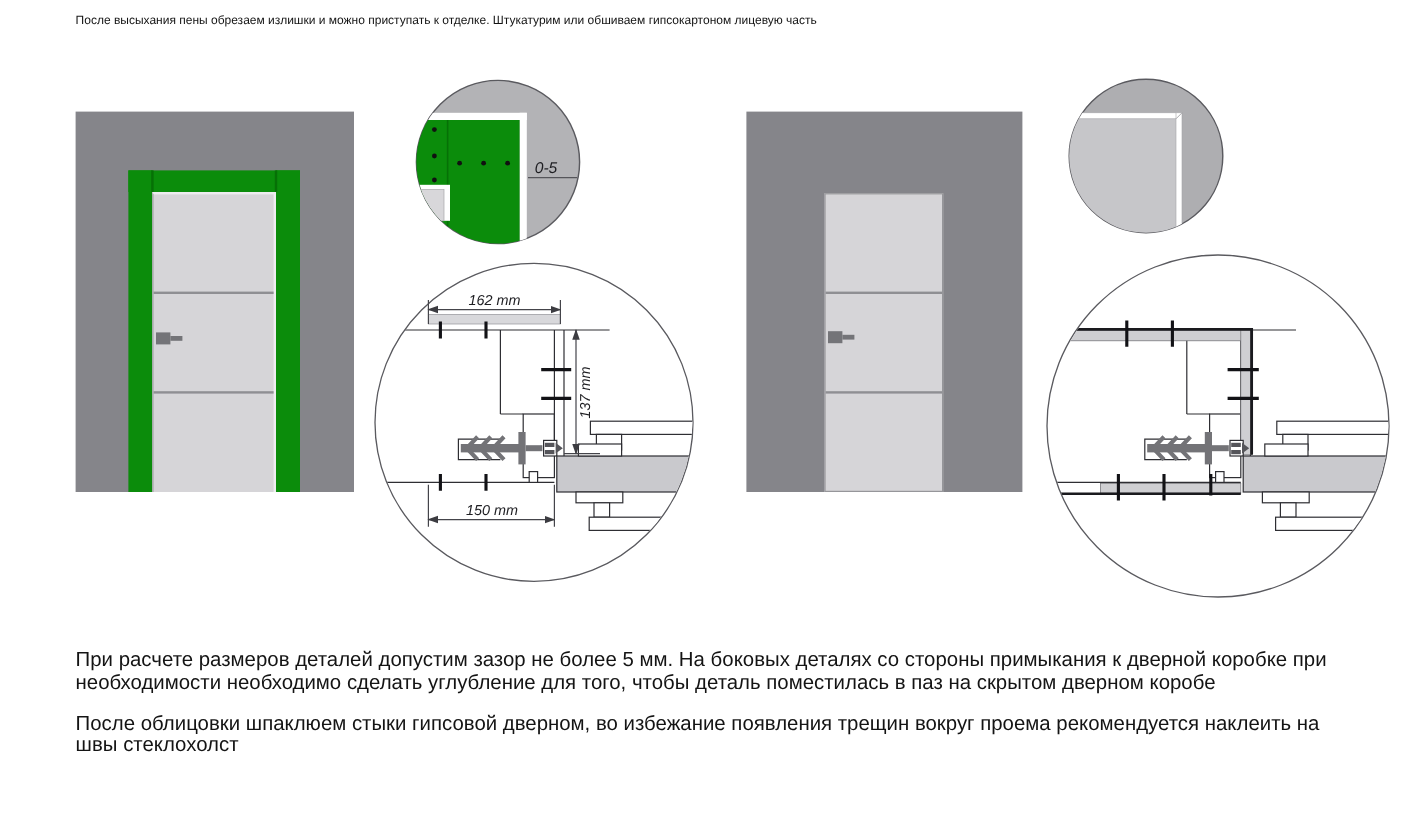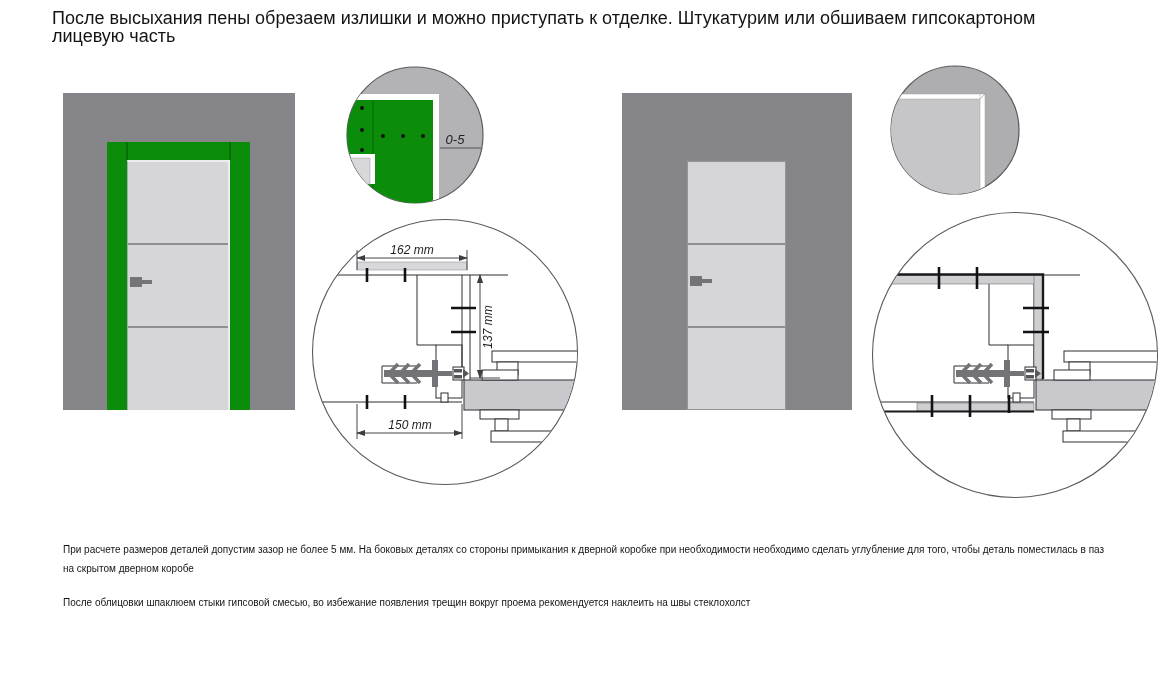--- a/index.html
+++ b/index.html
@@ -2,22 +2,22 @@
 <html><head>
 <meta charset="utf-8">
 <style>
   html,body{margin:0;padding:0;}
   body{
     width:1170px;height:681px;position:relative;background:#ffffff;
     font-family:"Liberation Sans",sans-serif;color:#141414;overflow:hidden;
   }
   .abs{position:absolute;}
   
-  .top-text{left:52px;top:9px;width:1060px;font-size:18px;line-height:18px;}
-  .bottom-texts{left:63px;top:541px;width:1050px;font-size:10px;line-height:18.5px;}
+  .top-text{left:63px;top:9px;width:1060px;font-size:10px;line-height:18px;}
+  .bottom-texts{left:63px;top:541px;width:1050px;font-size:17px;line-height:18.5px;}
   .bottom-texts p{margin:0 0 15.5px 0;}
   
   .wall{background:#85858a;}
   .wall-left{left:63px;top:93px;width:232px;height:317px;}
   .wall-right{left:622px;top:93px;width:230px;height:317px;}
   .green{background:#0b8c0b;}
   .frame-top{left:44px;top:49px;width:143px;height:18px;}
   .frame-left{left:44px;top:49px;width:20px;height:268px;}
   .frame-right{left:167px;top:49px;width:20px;height:268px;}
   .frame-joint{top:49px;width:2px;height:18px;background:#067006;}
@@ -243,14 +243,14 @@
         <rect class="whitepart" x="170" y="193" width="39" height="9"></rect>
         <rect class="whitepart" x="185" y="202" width="13" height="12"></rect>
         <rect class="whitepart" x="181" y="214" width="97" height="11"></rect>
       </g>
     </g>
   </g>
 </svg>
 
 <div class="abs bottom-texts">
   <p>При расчете размеров деталей допустим зазор не более 5 мм. На боковых деталях со стороны примыкания к дверной коробке при необходимости необходимо сделать углубление для того, чтобы деталь поместилась в паз на скрытом дверном коробе</p>
-  <p>После облицовки шпаклюем стыки гипсовой смесью, во избежание появления трещин вокруг проема рекомендуется наклеить на швы стеклохолст</p>
+  <p>После облицовки шпаклюем стыки гипсовой дверном, во избежание появления трещин вокруг проема рекомендуется наклеить на швы стеклохолст</p>
 </div>
 
 </body></html>

